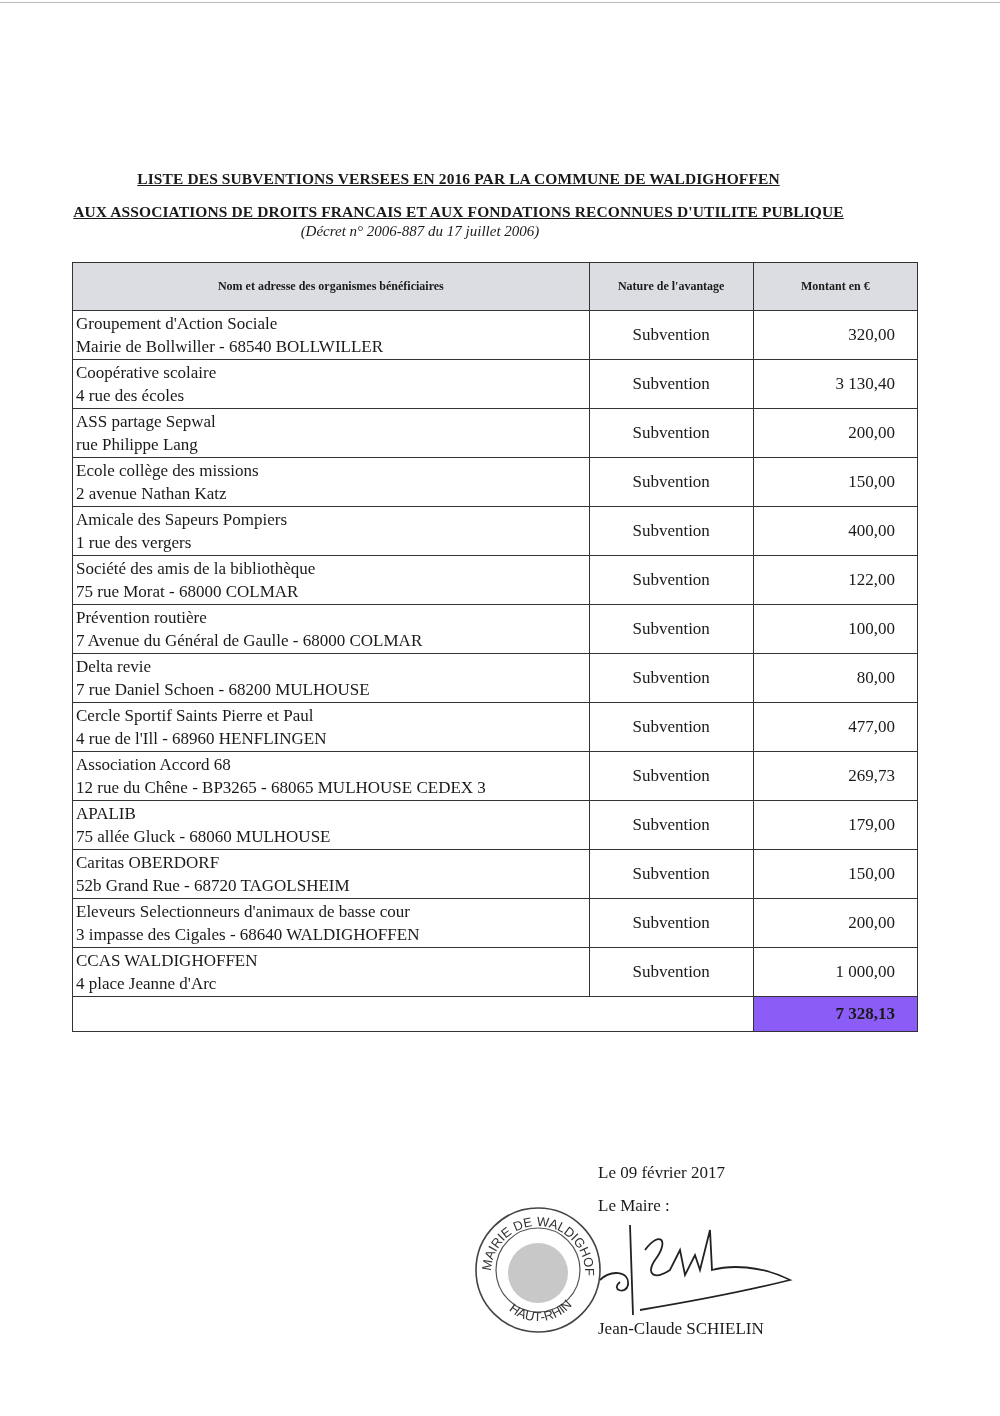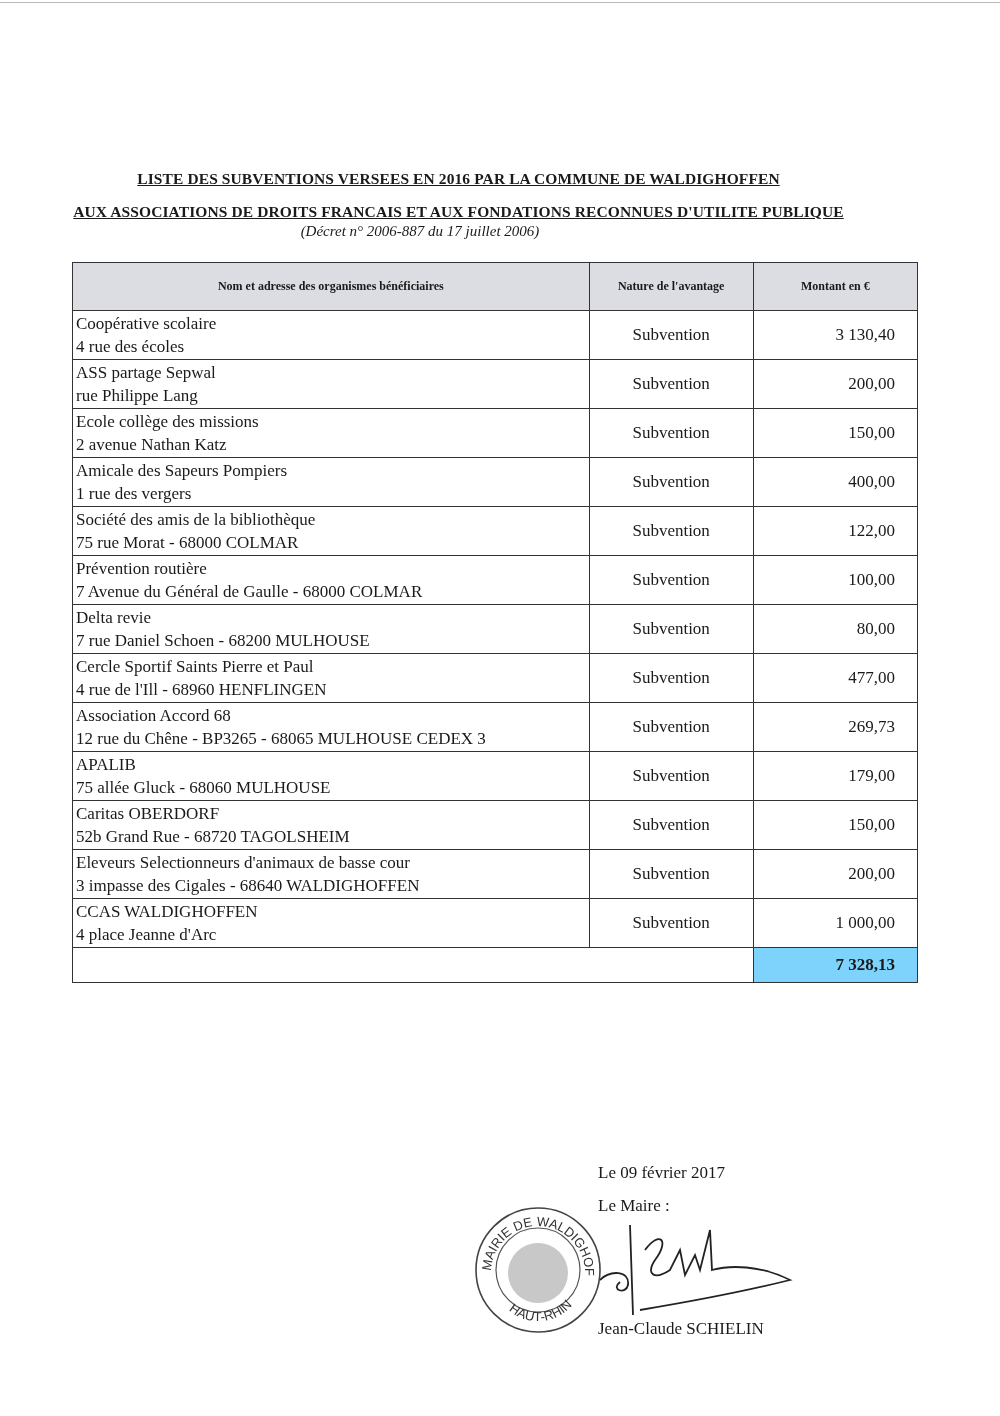--- a/index.html
+++ b/index.html
@@ -14,21 +14,21 @@
               font-style:italic; font-size:15px; }
   table { position:absolute; left:72px; top:262px; border-collapse:collapse; width:846px; }
   td, th { border:1.5px solid #333; padding:0; }
   th { background:#dcdde3; font-weight:bold; font-size:12px; height:47px; text-align:center; }
   td { height:48px; font-size:17px; vertical-align:middle; }
   .c1 { width:524px; }
   .c2 { width:170px; text-align:center; }
   .c3 { width:149px; text-align:right; padding-right:22px; }
   .name, .addr { display:block; padding-left:3px; line-height:23px; white-space:nowrap; }
   .total-row td { height:34px; }
-  .total-val { background:#7dd3fc; font-weight:bold; text-align:right; padding-right:22px; font-size:17px; }
+  .total-val { background:#8b5cf6; font-weight:bold; text-align:right; padding-right:22px; font-size:17px; }
   .date { position:absolute; left:598px; top:1163px; font-size:17px; }
   .maire { position:absolute; left:598px; top:1196px; font-size:17px; }
   .signame { position:absolute; left:598px; top:1319px; font-size:17px; }
   .stamp { position:absolute; left:473px; top:1205px; width:130px; height:130px; }
   .signature { position:absolute; left:600px; top:1210px; width:200px; height:110px; }
 </style>
 </head>
 <body>
 
 <div class="topline"></div>
@@ -39,20 +39,28 @@
 
 <table>
   <thead>
     <tr>
       <th class="c1">Nom et adresse des organismes bénéficiaires</th>
       <th class="c2">Nature de l'avantage</th>
       <th class="c3" style="text-align:center;padding-right:0">Montant en €</th>
     </tr>
   </thead>
   <tbody id="rows">
+  <tr>
+    <td class="c1">
+      <span class="name">Groupement d'Action Sociale</span>
+      <span class="addr">Mairie de Bollwiller - 68540 BOLLWILLER</span>
+    </td>
+    <td class="c2">Subvention</td>
+    <td class="c3">320,00</td>
+  </tr>
 
   <tr>
     <td class="c1">
       <span class="name">Coopérative scolaire</span>
       <span class="addr">4 rue des écoles</span>
     </td>
     <td class="c2">Subvention</td>
     <td class="c3">3 130,40</td>
   </tr>
 

